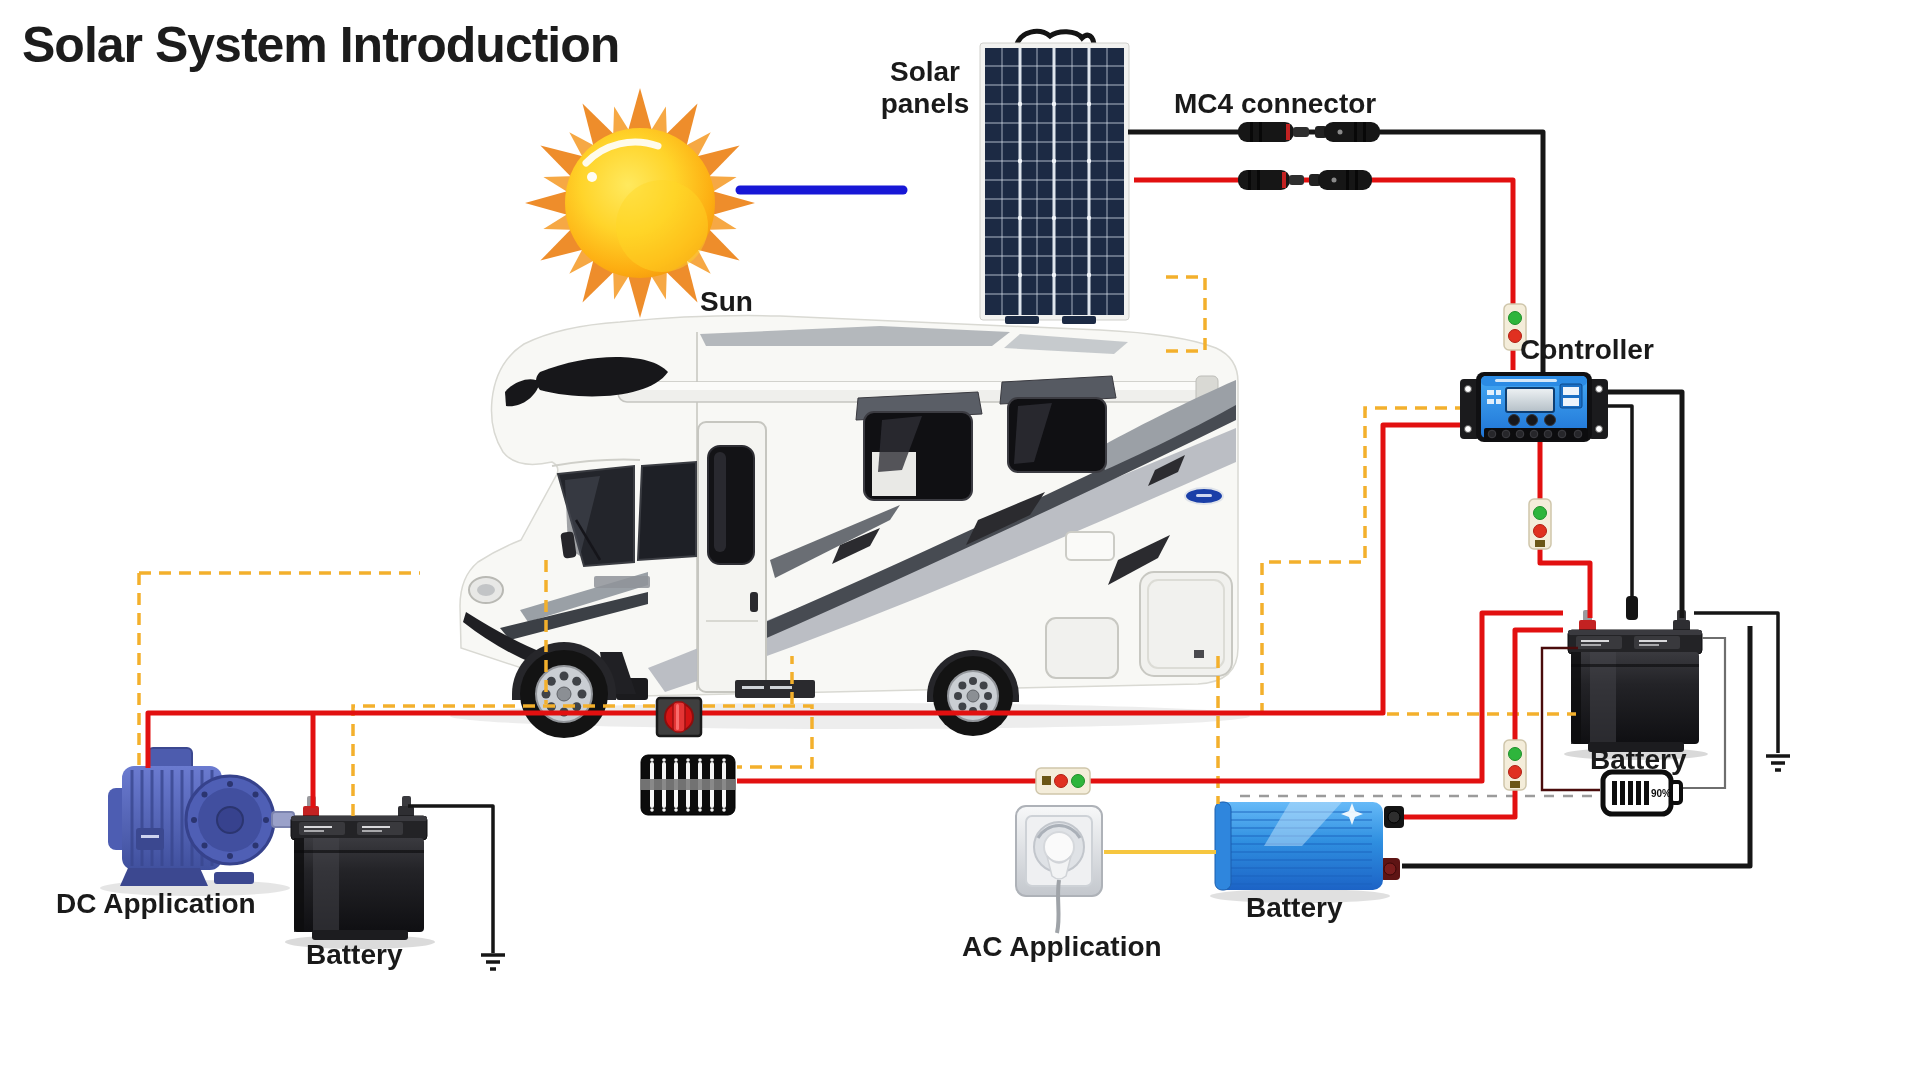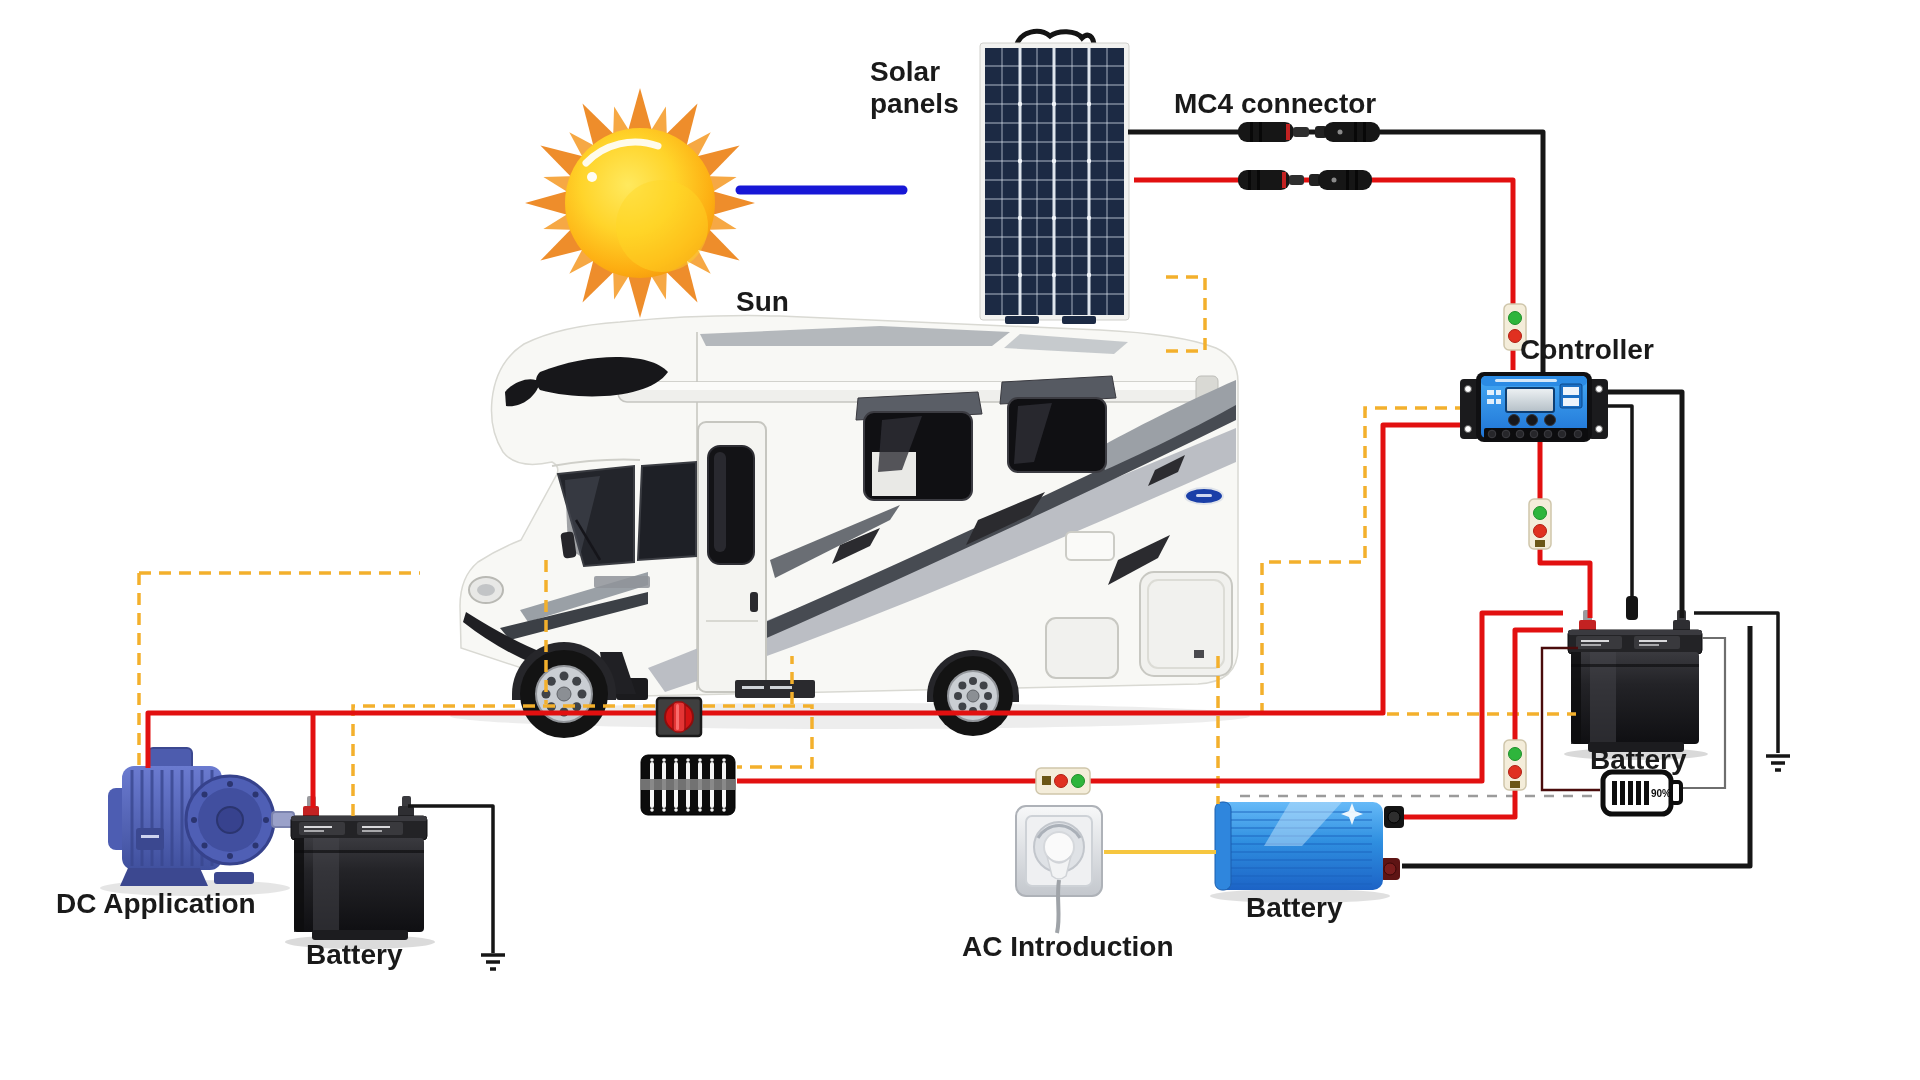--- a/index.html
+++ b/index.html
@@ -12,21 +12,21 @@
     --wire-dark-sense:#4a0c0c;
     --panel-cell:#1c2a44;
     --label-color:#1a1a1a;
   }
   *{margin:0;padding:0;box-sizing:border-box}
   body{background:#e9e9e9;font-family:"Liberation Sans",sans-serif}
   .stage{position:relative;width:1920px;height:1080px;background:#ffffff;overflow:hidden}
   svg{position:absolute;left:0;top:0}
   .lbl{position:absolute;font:700 28px/1.15 "Liberation Sans",sans-serif;color:var(--label-color,#1a1a1a);white-space:nowrap}
   .title{position:absolute;left:22px;top:18px;font:700 50px/1.1 "Liberation Sans",sans-serif;letter-spacing:-1px;color:#1c1c1c}
-  .lbl-stack{position:absolute;left:870px;top:56px;width:110px;font:700 28px/1.15 "Liberation Sans",sans-serif;color:var(--label-color,#1a1a1a)}
+  .lbl-stack{position:absolute;left:870px;top:56px;width:110px;text-align:center;font:700 28px/1.15 "Liberation Sans",sans-serif;color:var(--label-color,#1a1a1a)}
   
   .w-pos{stroke:var(--wire-positive,#e21010);stroke-width:5;fill:none;stroke-linejoin:round;stroke-linecap:butt}
   .w-neg{stroke:var(--wire-negative,#161616);stroke-width:5;fill:none;stroke-linejoin:round}
   .w-neg-thin{stroke:var(--wire-negative,#161616);stroke-width:3.5;fill:none;stroke-linejoin:round}
   .w-dash{stroke:var(--wire-dashed,#f3b02c);stroke-width:3.5;fill:none;stroke-dasharray:12 8;stroke-linejoin:miter}
   .w-sun{stroke:var(--wire-sunlight,#1717d6);stroke-width:9;fill:none;stroke-linecap:round}
   .w-ac{stroke:var(--wire-ac,#f6c63f);stroke-width:4;fill:none}
   .w-sense{stroke:var(--wire-sense,#9b9b9b);stroke-width:2.5;fill:none;stroke-dasharray:10 9}
   .w-sense-solid{stroke:#6e6e6e;stroke-width:2.2;fill:none}
   .w-dsense{stroke:var(--wire-dark-sense,#4a0c0c);stroke-width:2.4;fill:none}
@@ -498,25 +498,26 @@
       <rect x="1612" y="781" width="5" height="24"></rect>
           <rect x="1620" y="781" width="5" height="24"></rect>
       <rect x="1628" y="781" width="5" height="24"></rect>
           <rect x="1636" y="781" width="5" height="24"></rect>
       <rect x="1644" y="781" width="5" height="24"></rect>
     </g>
     <text x="1651" y="797" font-family="Liberation Sans, sans-serif" font-size="10" font-weight="700" fill="#0d0d0d">90%</text>
   </g>
 </svg>
 
+<div class="title">Solar System Introduction</div>
 <div class="lbl-stack">
   <div>Solar</div>
   <div>panels</div>
 </div>
-<div class="lbl" style="left:736px;top:286px">Sun</div>
+<div class="lbl" style="left:700px;top:286px">Sun</div>
 <div class="lbl" style="left:1174px;top:88px">MC4 connector</div>
 <div class="lbl" style="left:1520px;top:334px">Controller</div>
 <div class="lbl" style="left:1590px;top:744px">Battery</div>
 <div class="lbl" style="left:1246px;top:892px">Battery</div>
-<div class="lbl" style="left:962px;top:931px">AC Introduction</div>
+<div class="lbl" style="left:962px;top:931px">AC Application</div>
 <div class="lbl" style="left:56px;top:888px">DC Application</div>
 <div class="lbl" style="left:306px;top:939px">Battery</div>
 </div>
 
 </body></html>

